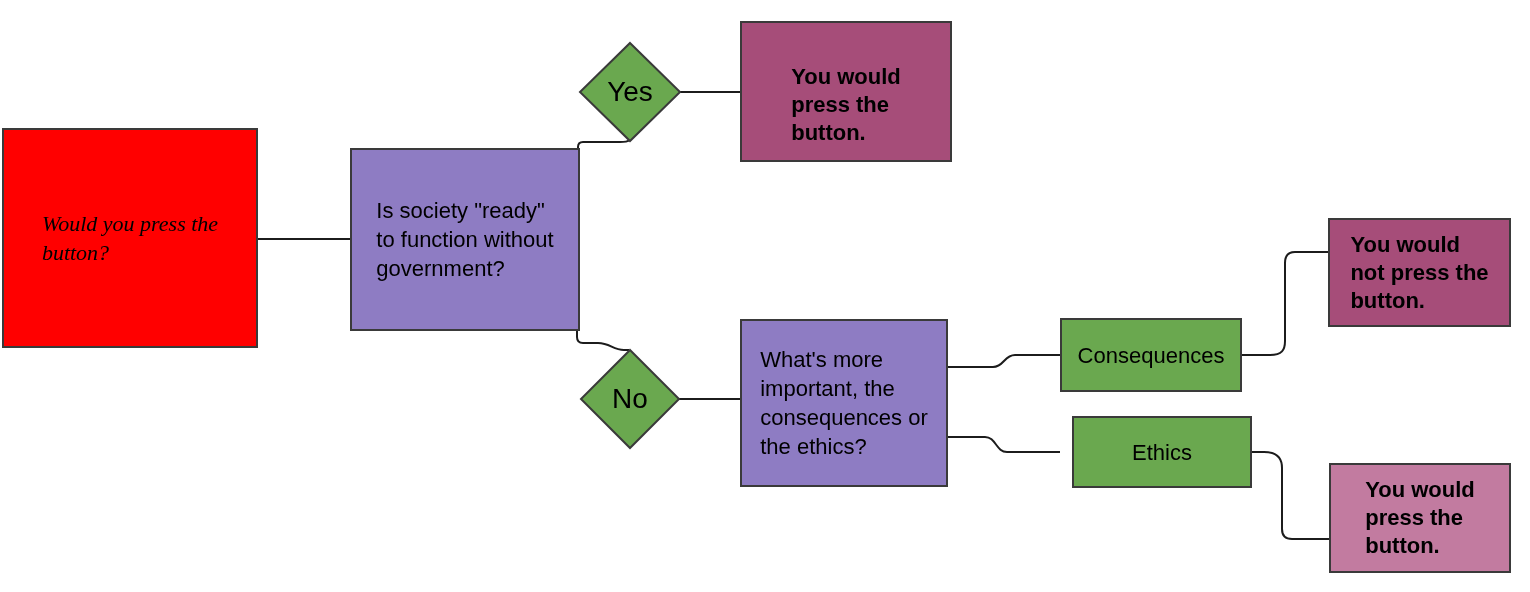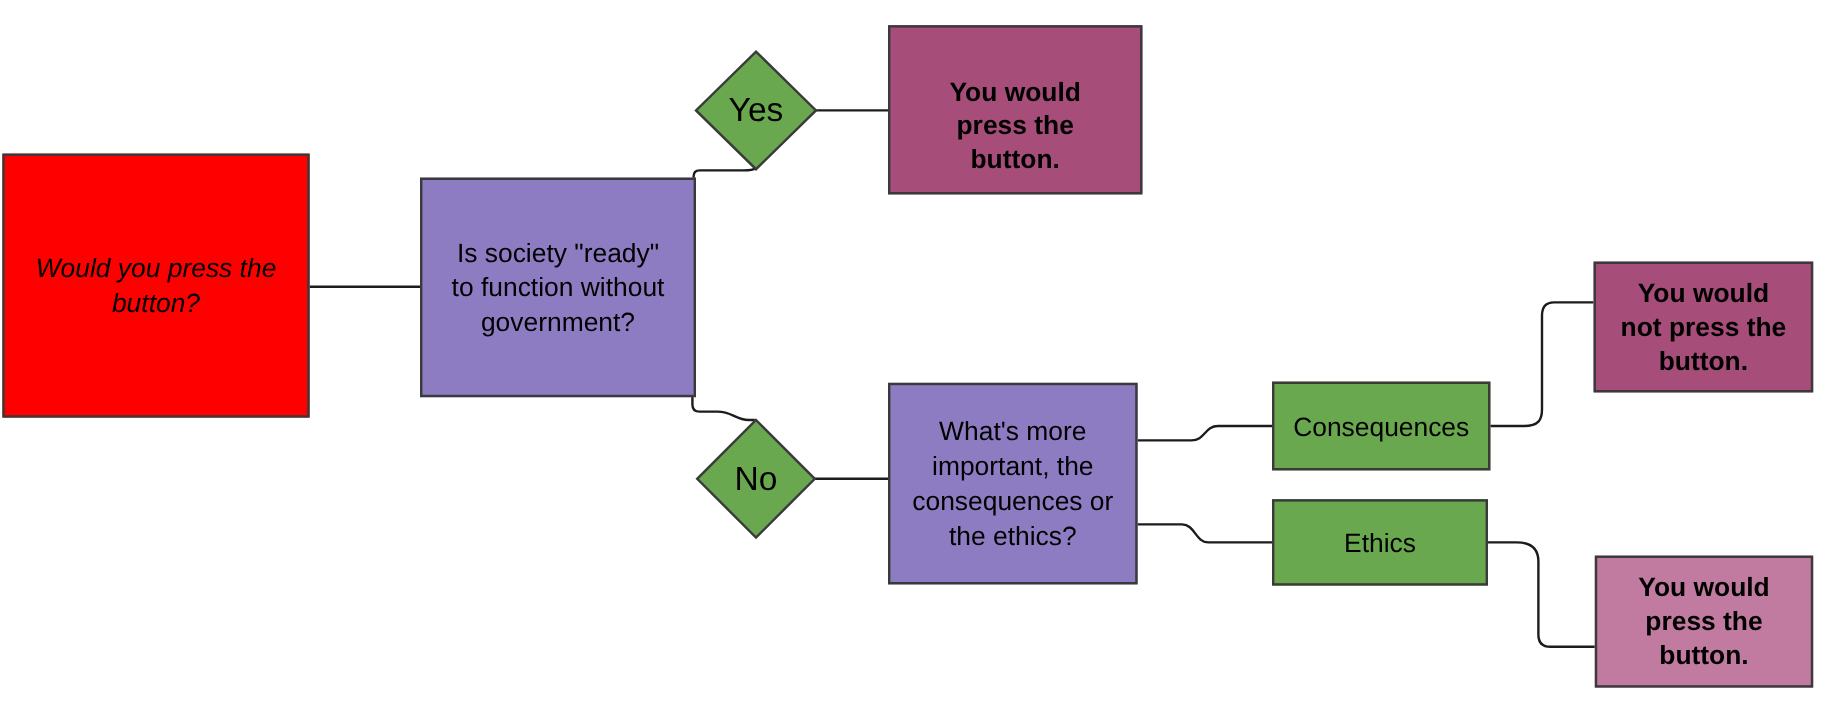--- a/index.html
+++ b/index.html
@@ -26,26 +26,26 @@
     stroke: #3a3a3a;
     stroke-width: 2;
   }
   .node {
     position: absolute;
     box-sizing: border-box;
     border: 2px solid #3a3a3a;
     display: flex;
     align-items: center;
     justify-content: center;
-    text-align: center;
+    text-align: left;
     font-size: 22px;
     line-height: 29px;
   }
   .label { white-space: pre-line; }
-  .start-style .label { font-style: italic; }
+  .start-style .label { font-style: italic; font-family: Liberation Serif, serif; }
   .outcome { font-weight: bold; line-height: 28px; }
   .pad-down { padding-top: 26px; }
   .diamond-label {
     position: absolute;
     text-align: center;
     font-size: 28px;
     line-height: 24px;
   }
   
   .n-start        { left: 2px;    top: 128px; width: 256px; height: 220px; }
@@ -104,21 +104,21 @@
     <span class="label">What's more
 important, the
 consequences or
 the ethics?</span>
   </div>
 
   <div class="node n-consequences" style="background-color: rgb(106, 168, 79);">
     <span class="label">Consequences</span>
   </div>
 
-  <div class="node n-ethics" style="background-color: rgb(106, 168, 79);">
+  <div class="node n-ethics" style="background-color: rgb(106, 168, 79); margin-left: 12px;">
     <span class="label">Ethics</span>
   </div>
 
   <div class="node n-not-press outcome" style="background-color: rgb(166, 77, 121);">
     <span class="label">You would
 not press the
 button.</span>
   </div>
 
   <div class="node n-press-ethics outcome" style="background-color: rgb(194, 123, 160);">

